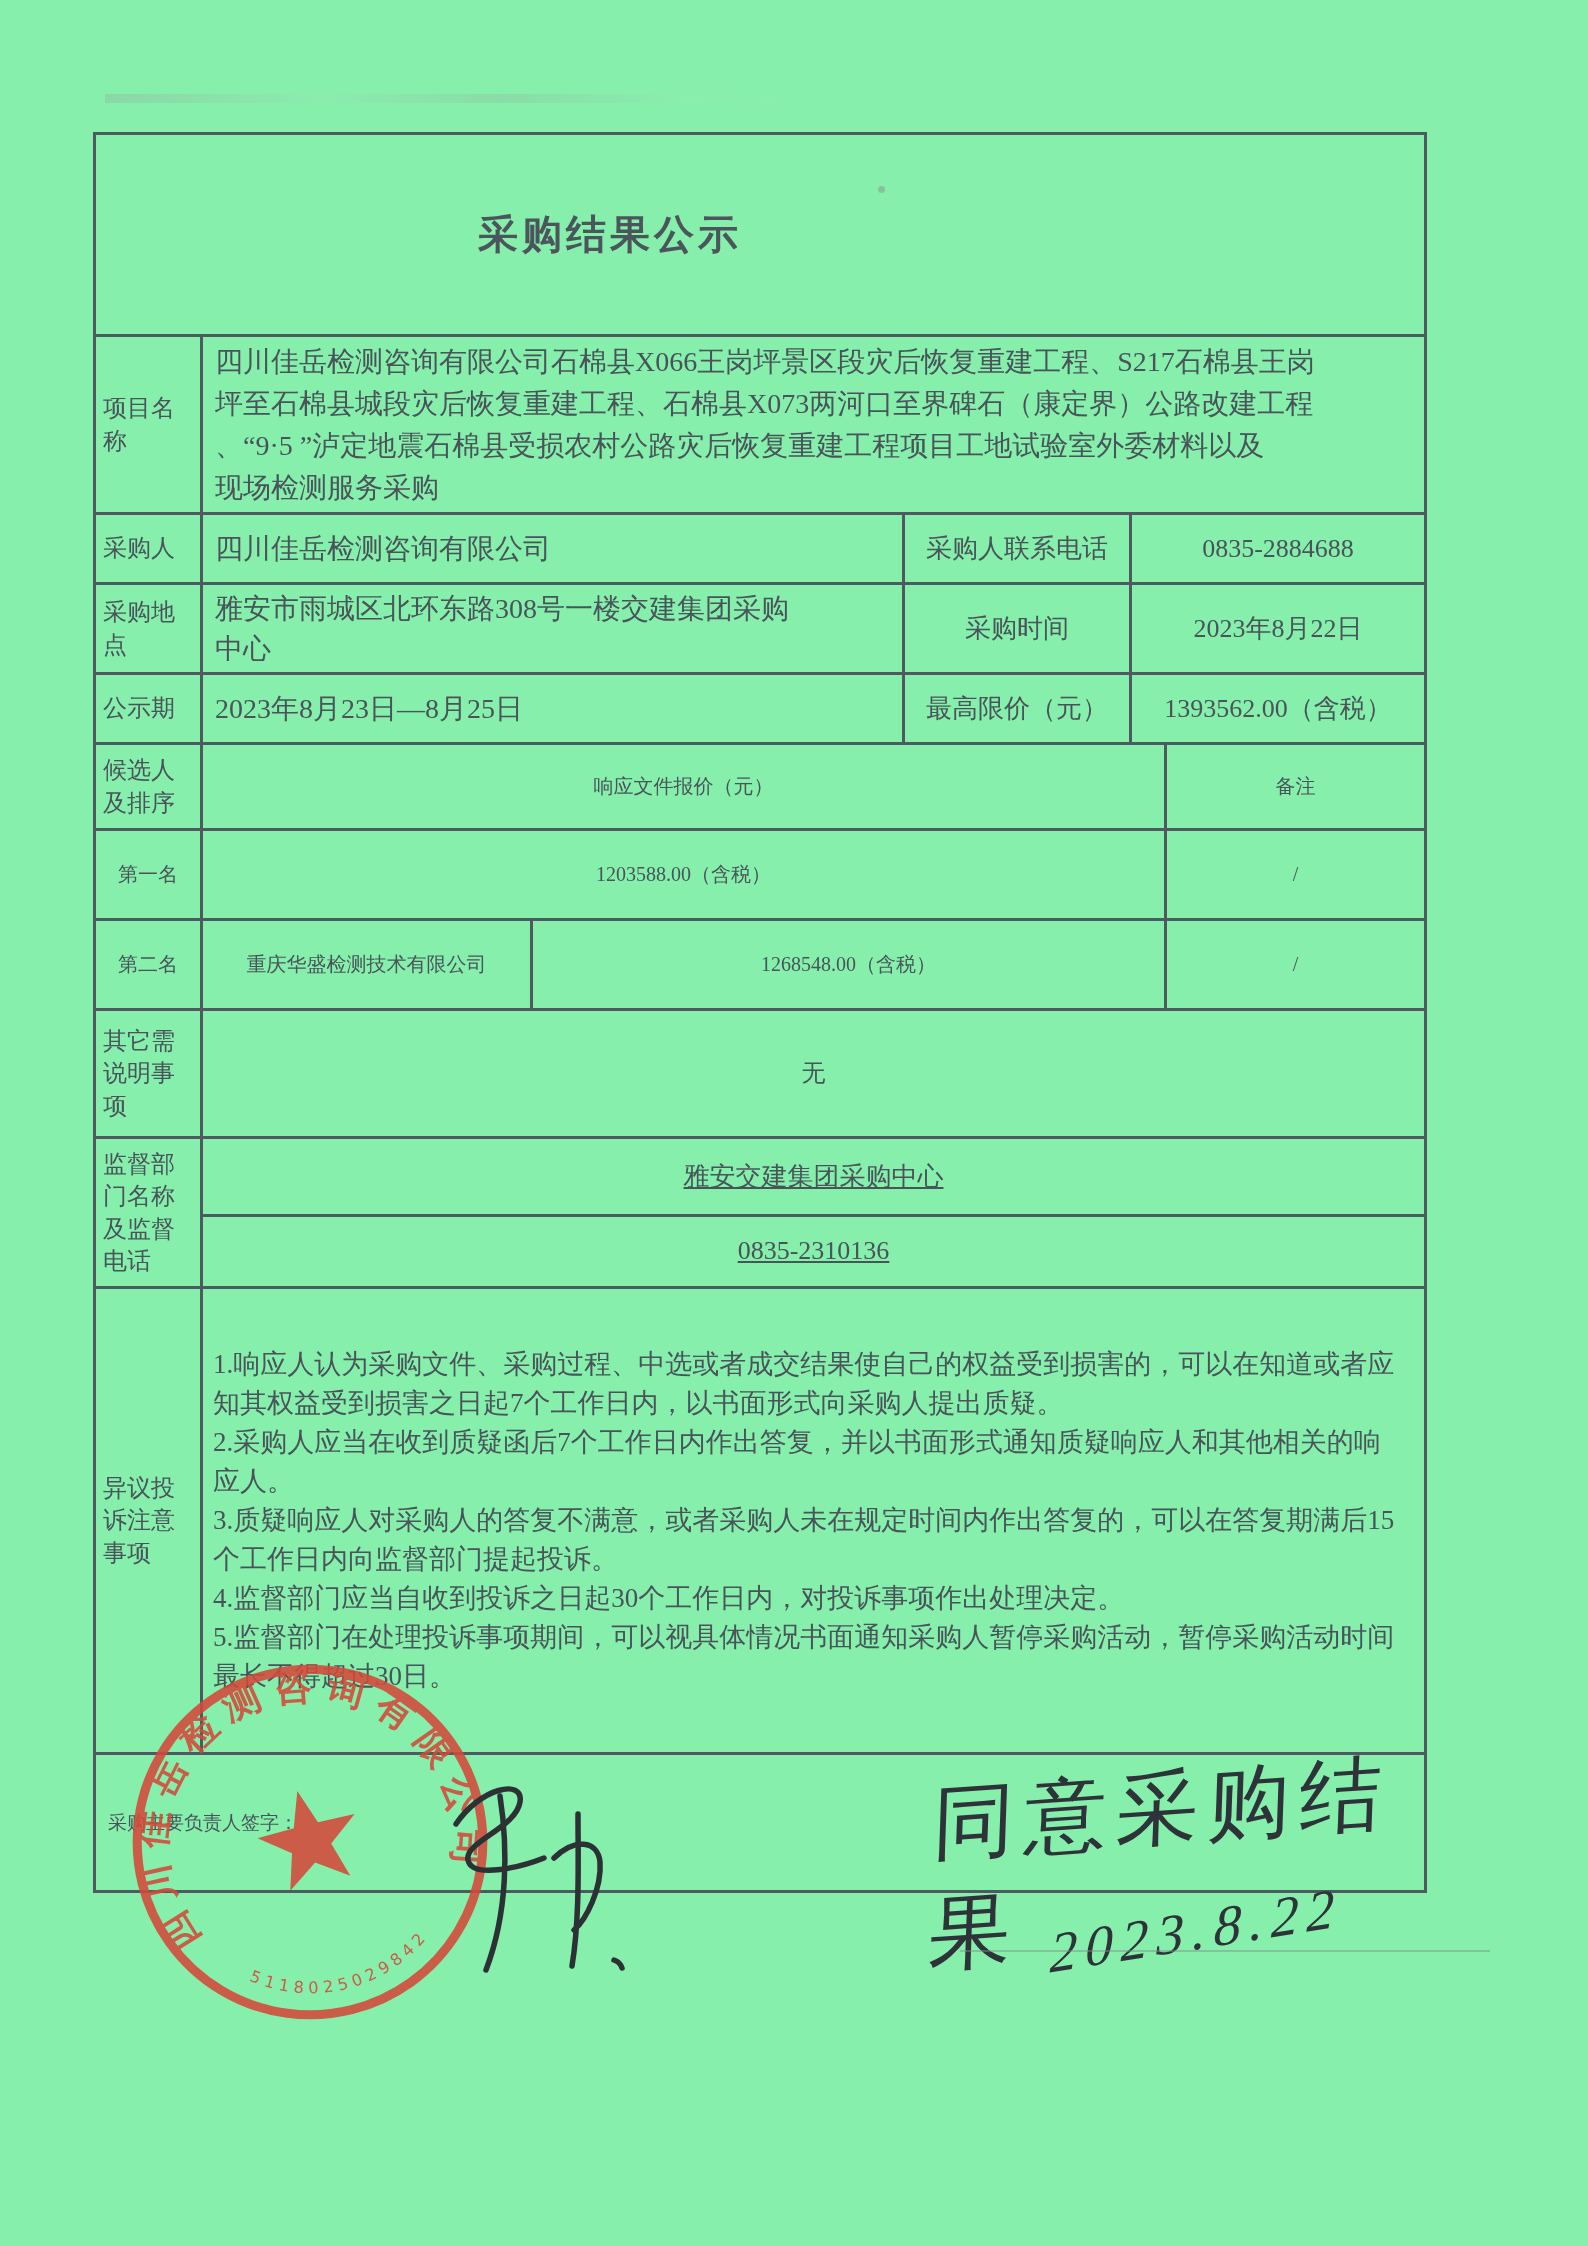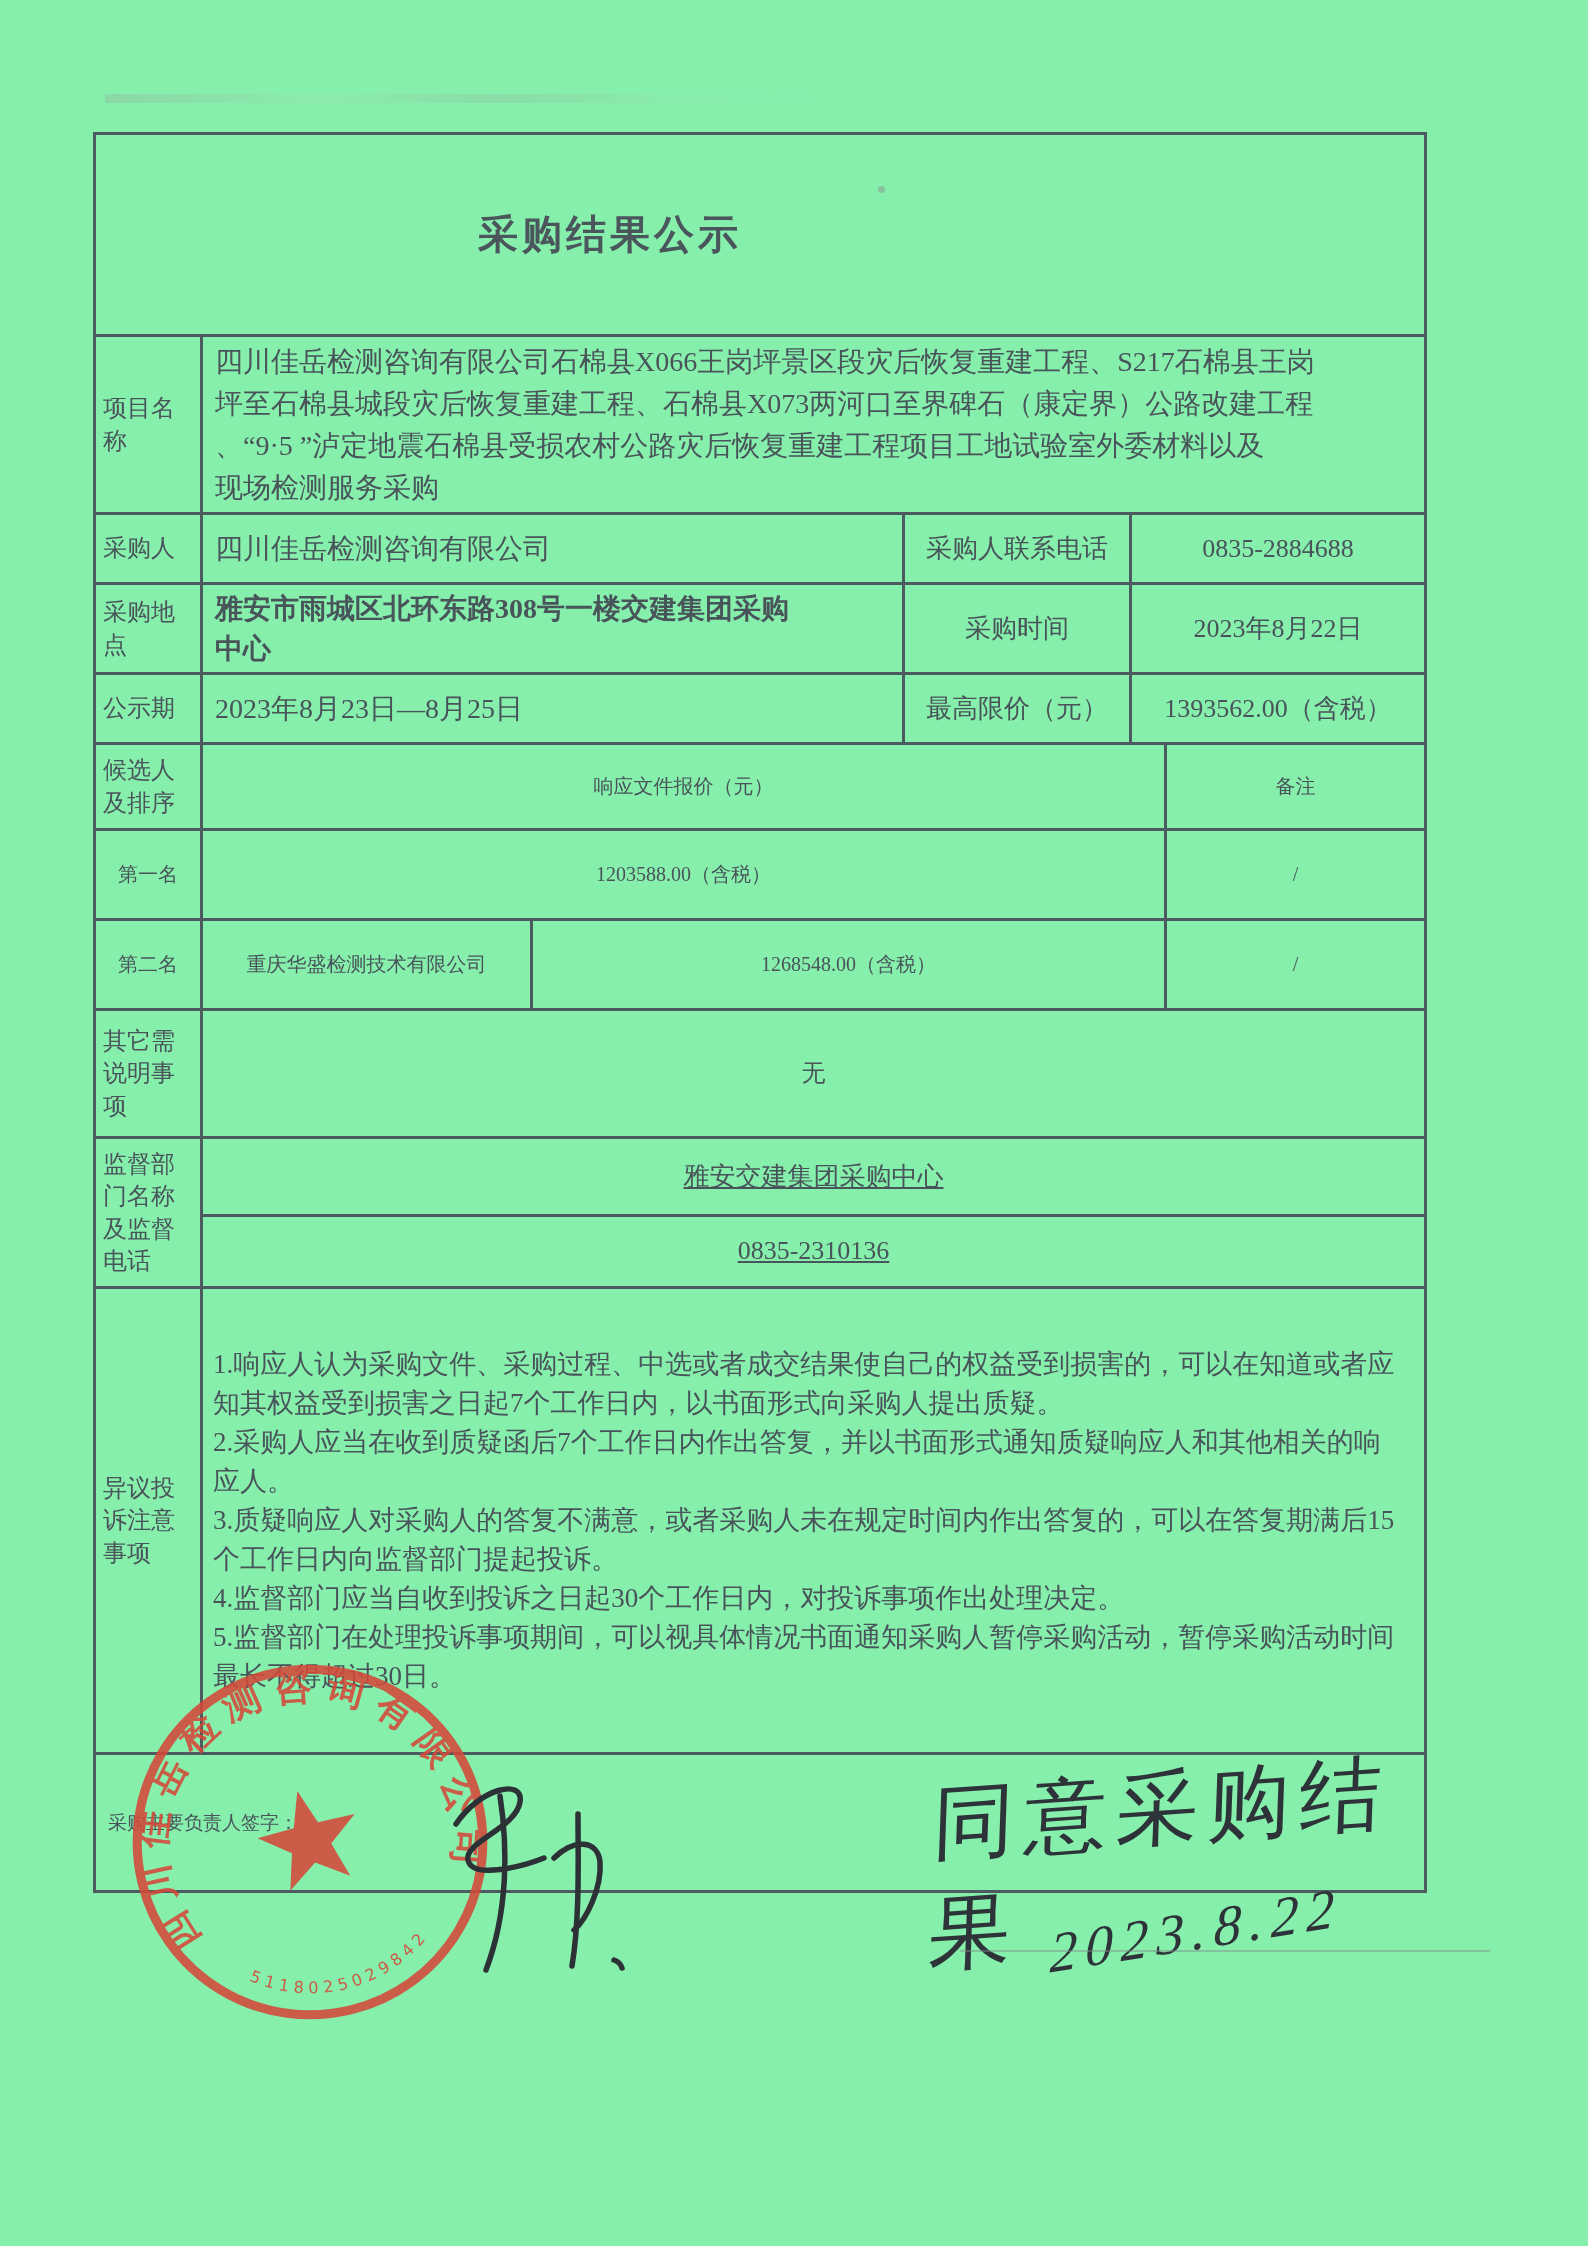--- a/index.html
+++ b/index.html
@@ -37,21 +37,21 @@
 
   .c-label{flex:0 0 104px;justify-content:flex-start;padding-left:7px;font-size:24px;}
   .c-val{flex:1 1 auto;justify-content:flex-start;padding:4px 12px;font-size:28px;white-space:pre-line;}
   .c-lab2{flex:0 0 227px;font-size:26px;}
   .c-val2{flex:0 0 295px;font-size:26px;}
 
   .r-project{height:178px;}
   .r-project .c-val{line-height:42px;}
   .r-purchaser{height:70px;}
   .r-location{height:90px;}
-  .r-location .c-val{line-height:40px;font-weight:bold;}
+  .r-location .c-val{line-height:40px;}
   .r-publicity{height:70px;}
 
   .r-candh{height:86px;}
   .c-rank{flex:0 0 104px;font-size:20px;}
   .c-name{flex:0 0 330px;font-size:20px;}
   .c-bid{flex:1 1 auto;font-size:20px;}
   .c-remark{flex:0 0 260px;font-size:20px;}
   .r-cand{height:90px;}
 
   .r-other{height:128px;}

